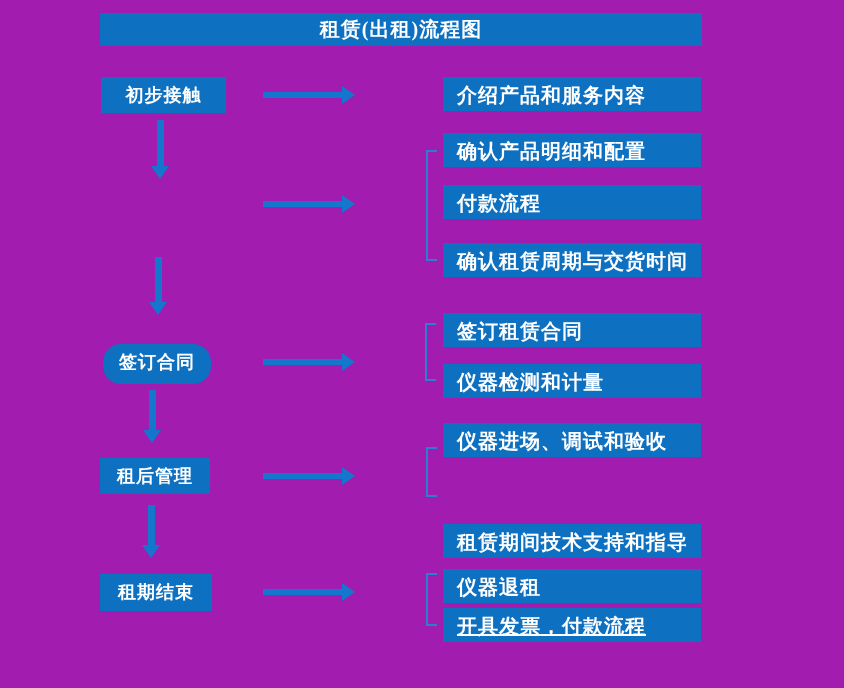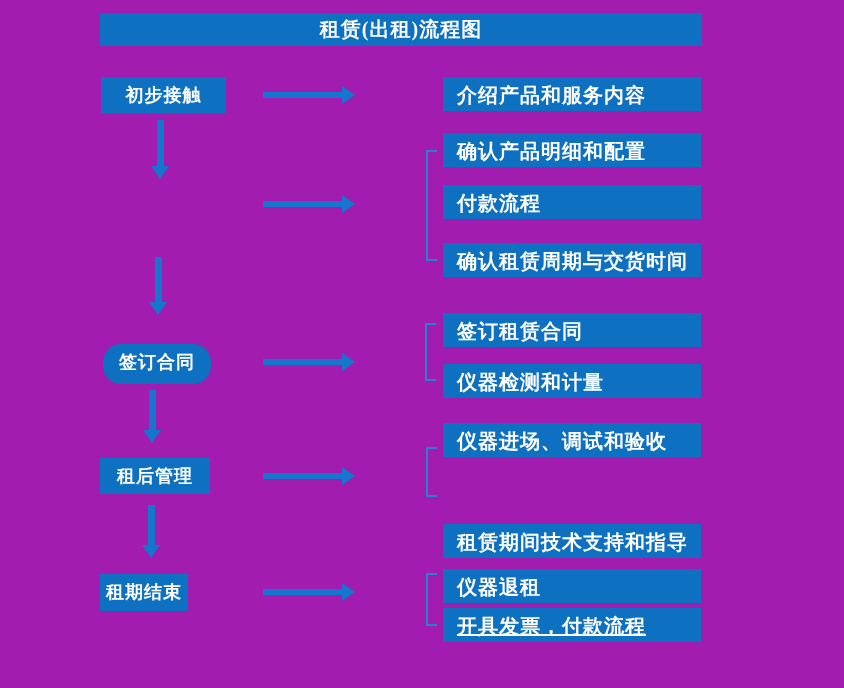--- a/index.html
+++ b/index.html
@@ -84,21 +84,21 @@
 </head>
 <body>
 
 <div id="canvas">
 
   <div class="banner">租赁(出租)流程图</div>
 
   <div class="stepbox" style="left:101px; top:77px; width:125px; height:36px; line-height:36px;">初步接触</div>
   <div class="stepbox" style="left:103px; top:344px; width:108px; height:40px; line-height:36px;border-radius:18px;">签订合同</div>
   <div class="stepbox" style="left:100px; top:458px; width:110px; height:36px; line-height:36px;">租后管理</div>
-  <div class="stepbox" style="left:100px; top:574px; width:88px; height:37px; line-height:37px;">租期结束</div>
+  <div class="stepbox" style="left:100px; top:574px; width:112px; height:37px; line-height:37px;">租期结束</div>
 
   <div class="detailbox" style="top:77px;">介绍产品和服务内容</div>
   <div class="detailbox" style="top:133px;">确认产品明细和配置</div>
   <div class="detailbox" style="top:185px;">付款流程</div>
   <div class="detailbox" style="top:243px;">确认租赁周期与交货时间</div>
   <div class="detailbox" style="top:313px;">签订租赁合同</div>
   <div class="detailbox" style="top:364px;">仪器检测和计量</div>
   <div class="detailbox" style="top:423px;">仪器进场、调试和验收</div>
   <div class="detailbox" style="top:492px;margin-top:32px;">租赁期间技术支持和指导</div>
   <div class="detailbox" style="top:556px;margin-top:13px;">仪器退租</div>

